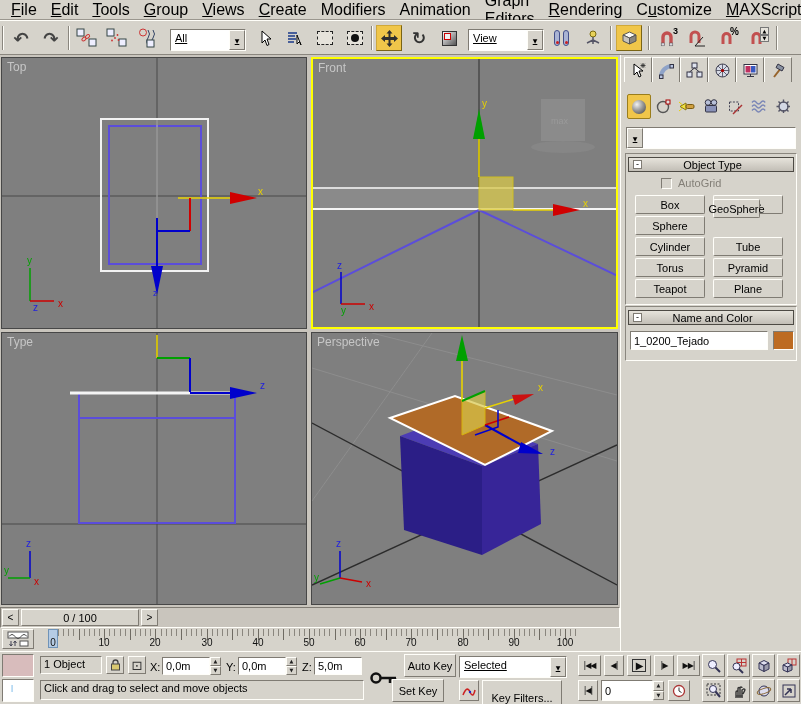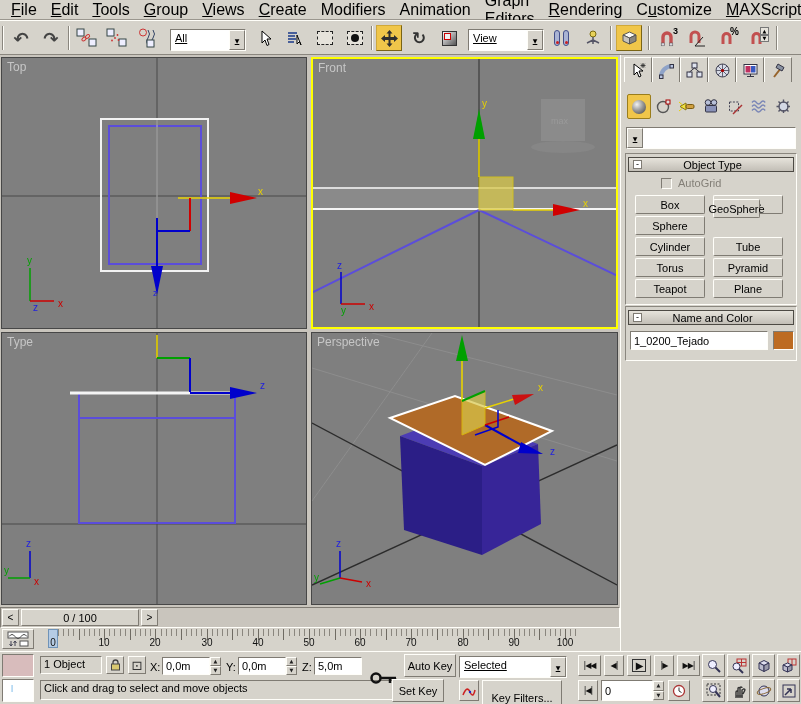--- a/index.html
+++ b/index.html
@@ -504,21 +504,21 @@
   <span class="slabel" style="left:226px">Y:</span>
   <input class="sinput" style="left: 238px; top: 5px; width: 48px; height: 18px;" value="0,0m">
   <div class="spinner" style="left:286px;top:5px">
       <span class="glyph">▲</span>
       <span class="glyph">▼</span>
     </div>
 
   <span class="slabel" style="left:302px">Z:</span>
   <input class="sinput" style="left: 314px; top: 5px; width: 48px; height: 18px;" value="5,0m">
 
-  <div class="sfield" style="left:40px;top:28px;width:372px;height:20px">Click and drag to select and move objects</div>
+  <div class="sfield" style="left:40px;top:28px;width:324px;height:20px">Click and drag to select and move objects</div>
 
   <div class="abs flexc" style="left:368px;top:12px;width:32px;height:28px">
     <svg width="28" height="16">
         <circle cx="6" cy="8" r="4.5" fill="none" stroke="#111" stroke-width="2.5"></circle>
         <line x1="10.5" y1="8" x2="26" y2="8" stroke="#111" stroke-width="2.5"></line>
         <line x1="20" y1="8" x2="20" y2="13" stroke="#111" stroke-width="2.5"></line>
         <line x1="25" y1="8" x2="25" y2="12" stroke="#111" stroke-width="2.5"></line>
       </svg>
   </div>
 

